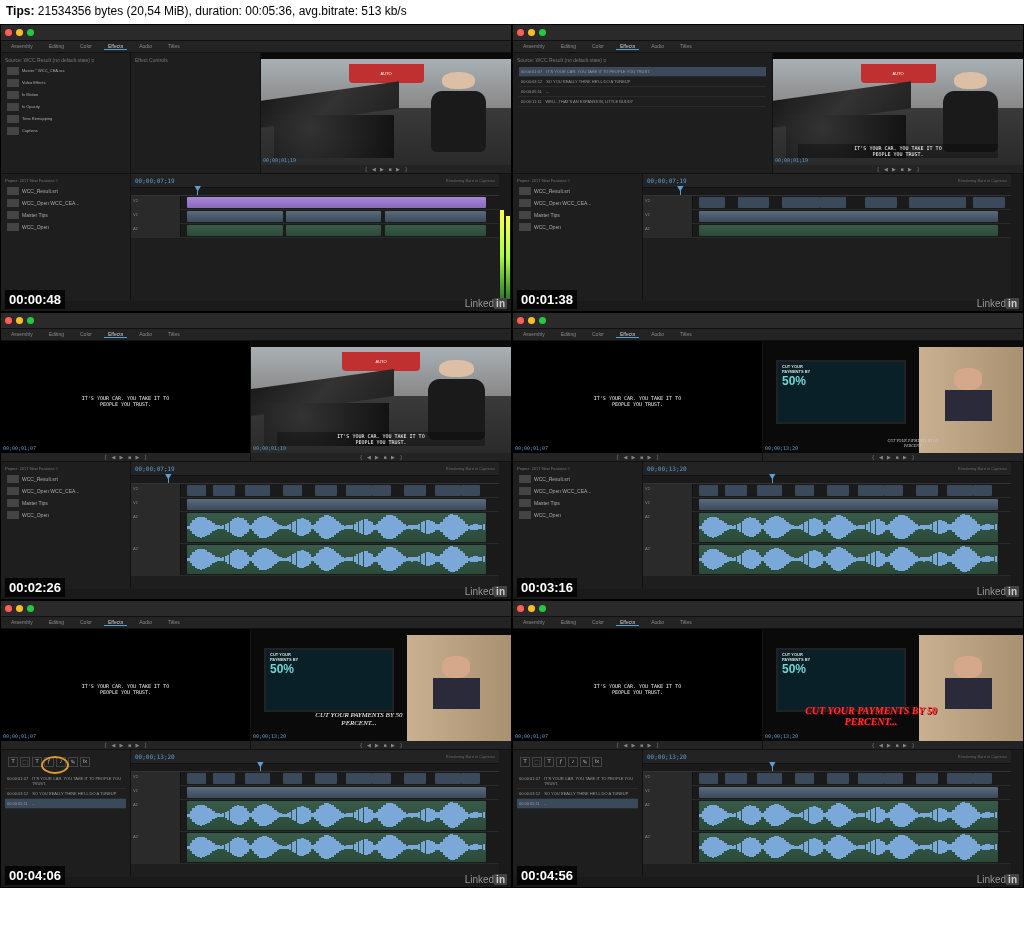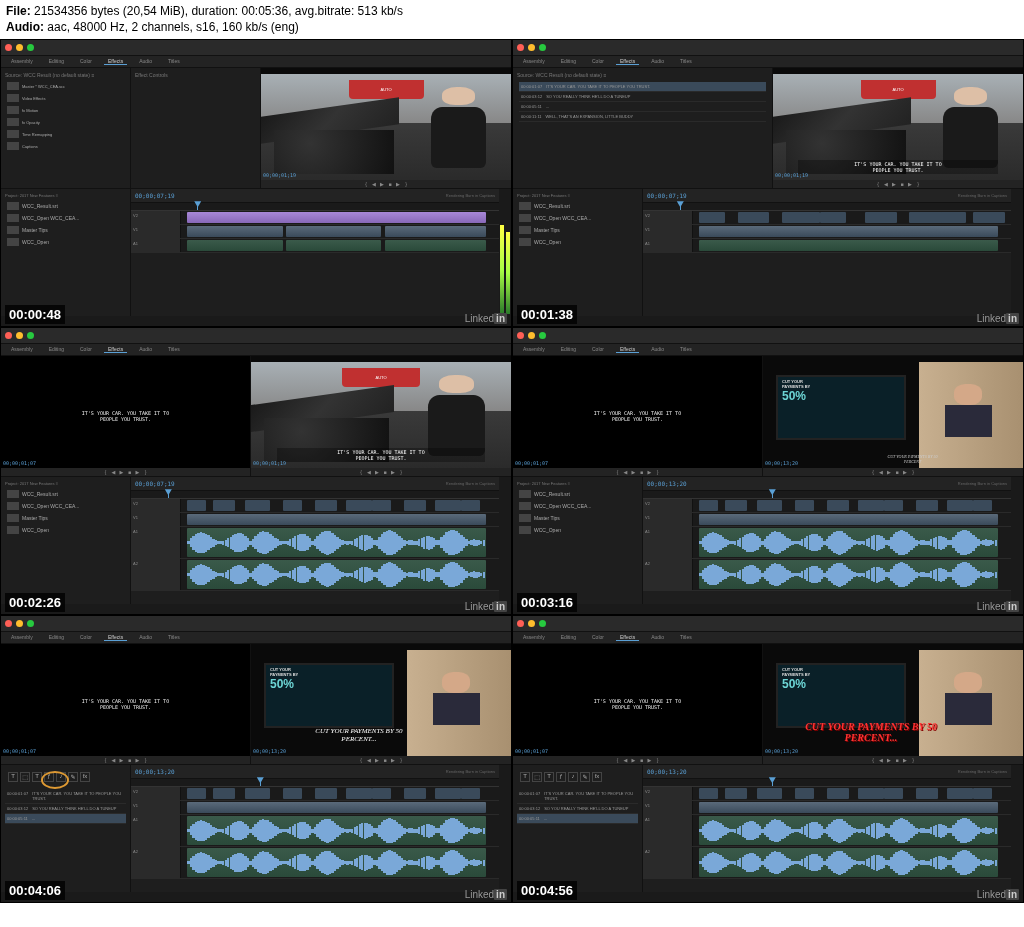--- a/index.html
+++ b/index.html
@@ -79,22 +79,21 @@
 .toolbar-btn { width: 10px; height: 10px; display: inline-block; border: 1px solid #444; margin: 1px; font-size: 6px; text-align: center; color: #aaa; }
 .circle-annot { position: absolute; border: 2px solid #dd9933; border-radius: 50%; width: 28px; height: 18px; z-index: 20; }
 .ruler { height: 8px; background: #1a1a1a; position: relative; border-bottom: 1px solid #333; }
 .playhead { position: absolute; top: 0; bottom: 0; width: 1px; background: #5a9fd4; z-index: 10; }
 .playhead::before { content: ""; position: absolute; top: -2px; left: -3px; width: 7px; height: 6px; background: #5a9fd4; clip-path: polygon(0 0, 100% 0, 50% 100%); }
 </style>
 </head>
 <body>
 
 <div class="header">
-  <div><b>File:</b> <span>21534356 bytes (20,54 MiB), duration: 00:05:36, avg.bitrate: 513 kb/s</span></div>
-  <div><b>Audio:</b> <span>aac, 48000 Hz, 2 channels, s16, 160 kb/s (eng)</span></div>
+  <div><b>Tips:</b> <span>21534356 bytes (20,54 MiB), duration: 00:05:36, avg.bitrate: 513 kb/s</span></div>
 </div>
 
 <div class="grid" id="grid">
   <div class="frame">
     <div class="titlebar">
         <div class="mac-dots">
           <span class="dot red"></span>
           <span class="dot yel"></span>
           <span class="dot grn"></span>
         </div>

